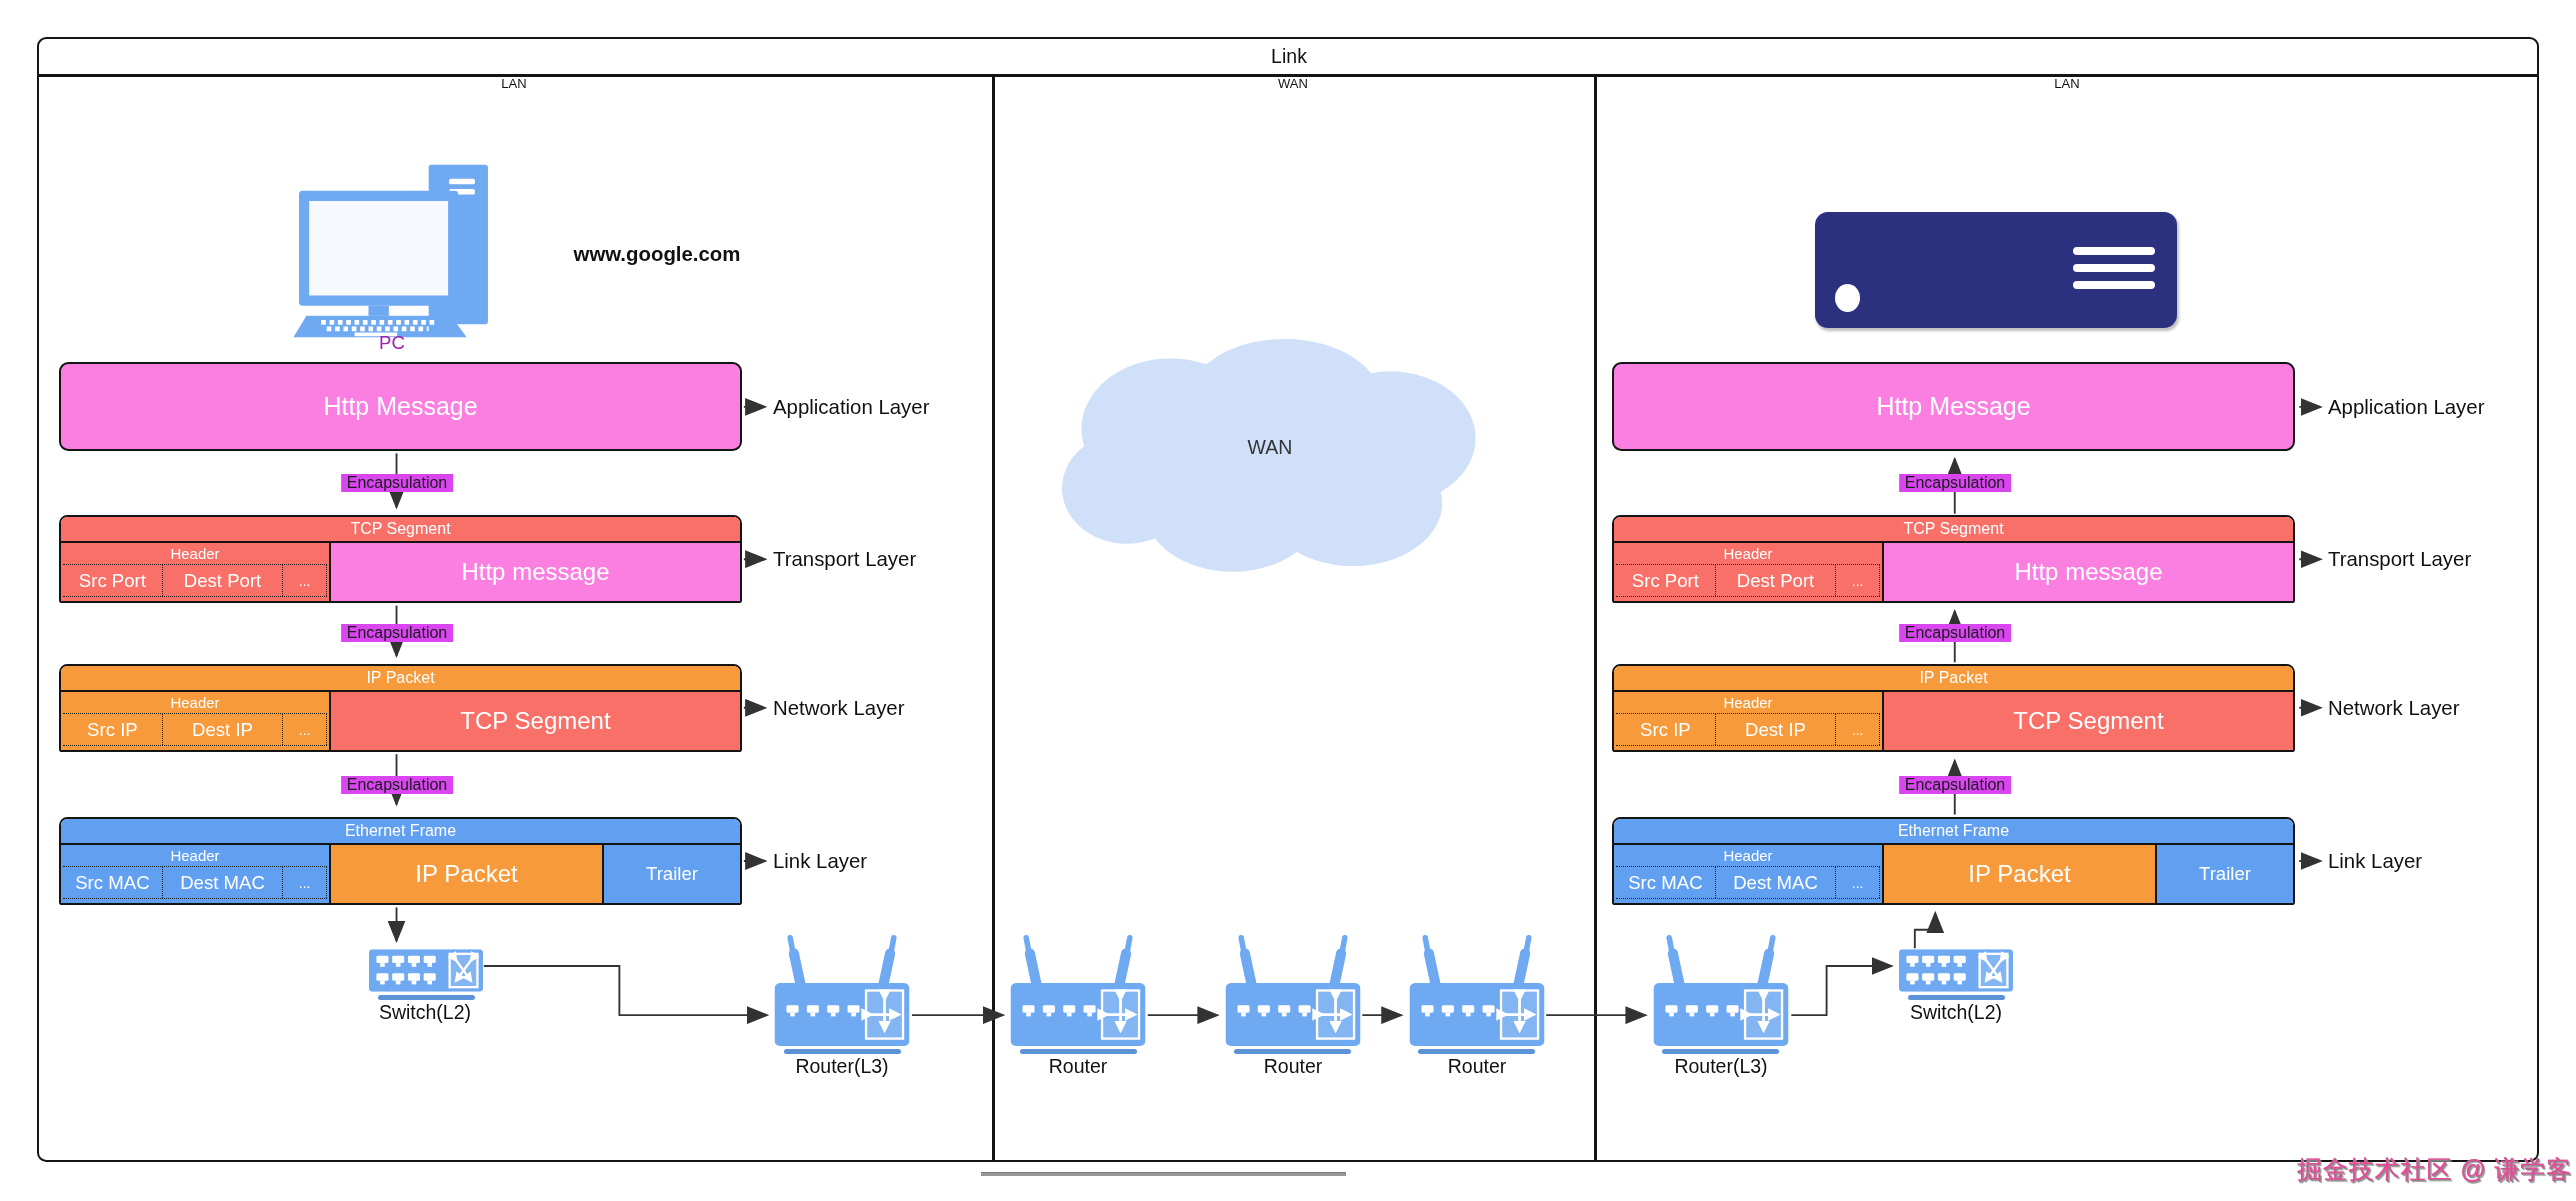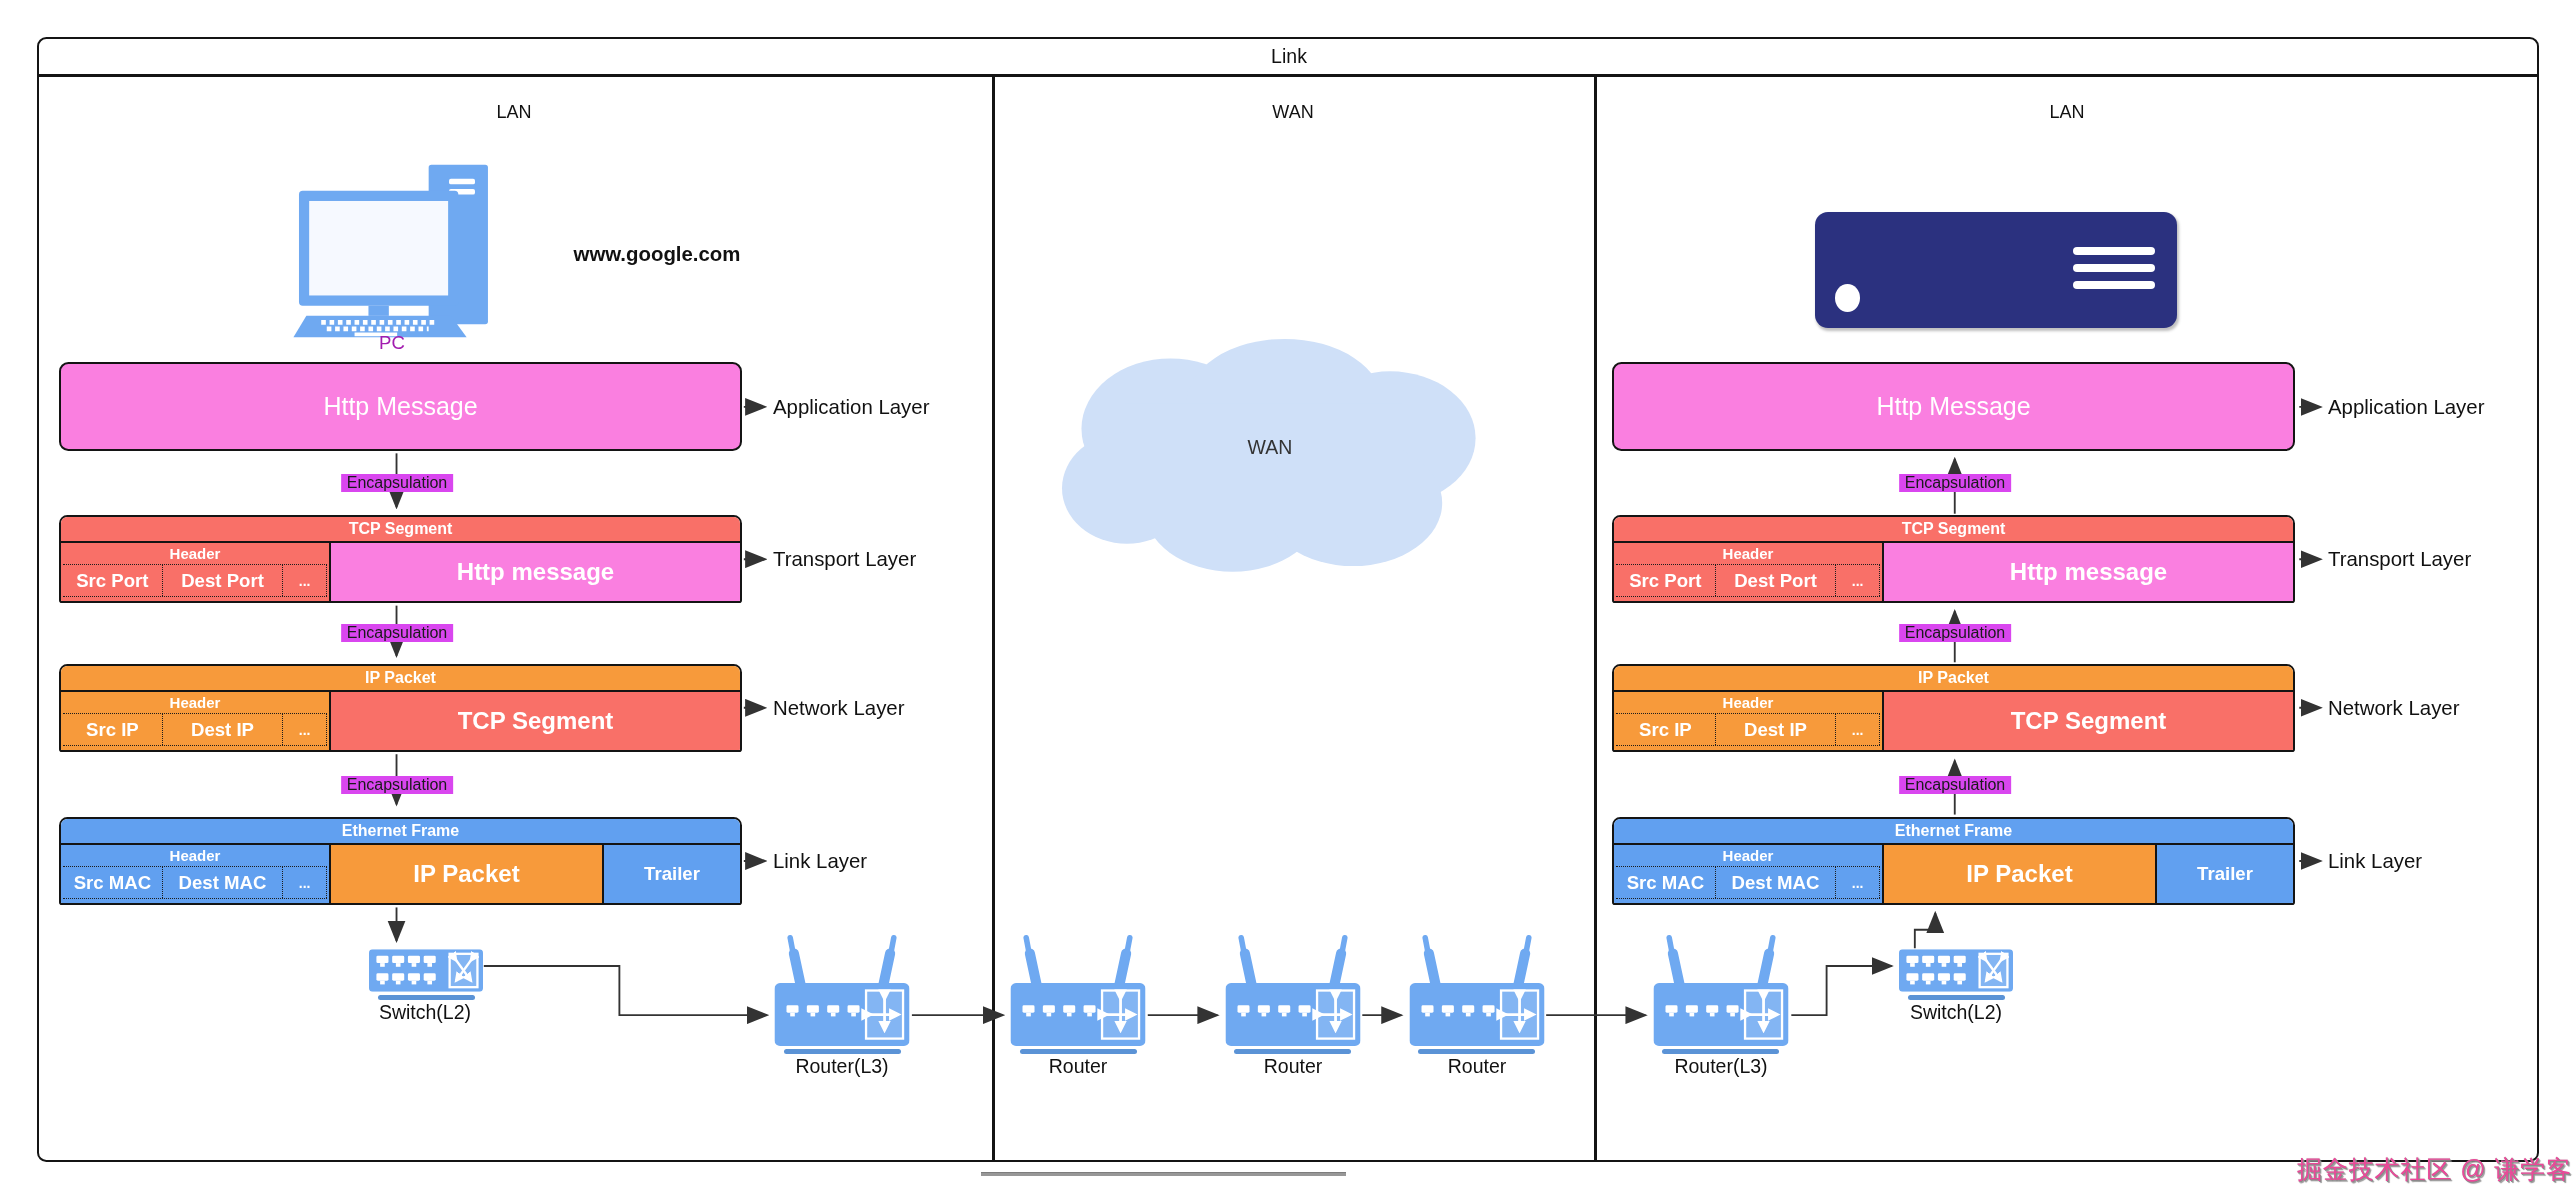--- a/index.html
+++ b/index.html
@@ -4,29 +4,29 @@
 <style>
   html,body{margin:0;padding:0;background:#fff;}
   body{width:2576px;height:1202px;font-family:"Liberation Sans",sans-serif;}
   .canvas{position:relative;width:2576px;height:1202px;background:#fff;overflow:hidden;}
 
   
   .pool{position:absolute;left:37px;top:37px;width:2502px;height:1125px;border:2.8px solid #141414;border-radius:9.3px;box-sizing:border-box;}
   .hsep{position:absolute;left:37px;top:74px;width:2502px;height:2.8px;background:#141414;}
   .vdiv{position:absolute;top:77px;height:1085px;width:2.8px;background:#141414;}
   .pool-title{position:absolute;left:1289px;top:45px;transform:translateX(-50%);font-size:19.5px;color:#111;}
-  .lane-label{position:absolute;top:102px;transform:translateX(-50%);font-size:18px;color:#111;}
+  .lane-label{position:absolute;top:76px;transform:translateX(-50%);font-size:13px;color:#111;}
 
   
   .stack{position:absolute;width:683px;height:543px;}
   .sL{left:59px;top:362px;}
   .sR{left:1612px;top:362px;}
   .bx{position:absolute;left:0;width:100%;box-sizing:border-box;border:2.3px solid #141414;color:#fff;}
   .bx.http{top:0;height:89px;border-radius:9.3px;background:#FA7FE0;display:flex;align-items:center;justify-content:center;font-size:25px;}
-  .bx.seg{height:88px;border-radius:8.4px 8.4px 2.8px 2.8px;overflow:hidden;font-weight:bold;}
+  .bx.seg{height:88px;border-radius:8.4px 8.4px 2.8px 2.8px;overflow:hidden;}
   .bx.tcp{top:153px;} .bx.ip{top:302px;} .bx.eth{top:455px;}
   .strip{height:24px;line-height:24px;text-align:center;font-size:16px;border-bottom:2.3px solid #141414;}
   .sbody{display:flex;height:calc(100% - 26.5px);}
   .hdr{flex:0 0 268px;display:flex;flex-direction:column;box-sizing:border-box;padding:0 1.9px;}
   .hdr-title{flex:0 0 21.4px;line-height:21.4px;text-align:center;font-size:15px;border-bottom:1.9px dotted #1d1d1d;}
   .cells{flex:1 1 auto;display:flex;margin-bottom:3.7px;border-bottom:1.9px dotted #1d1d1d;}
   .cell{display:flex;align-items:center;justify-content:center;font-size:18.6px;}
   .c1{flex:0 0 99px;} .c2{flex:1 1 auto;border-left:1.9px dotted #1d1d1d;} .c3{flex:0 0 43px;border-left:1.9px dotted #1d1d1d;border-right:1.9px dotted #1d1d1d;font-size:14px;}
   .payload{flex:1 1 auto;border-left:2.3px solid #141414;display:flex;align-items:center;justify-content:center;font-size:24px;}
   .eth .payload{flex:0 0 271px;}

